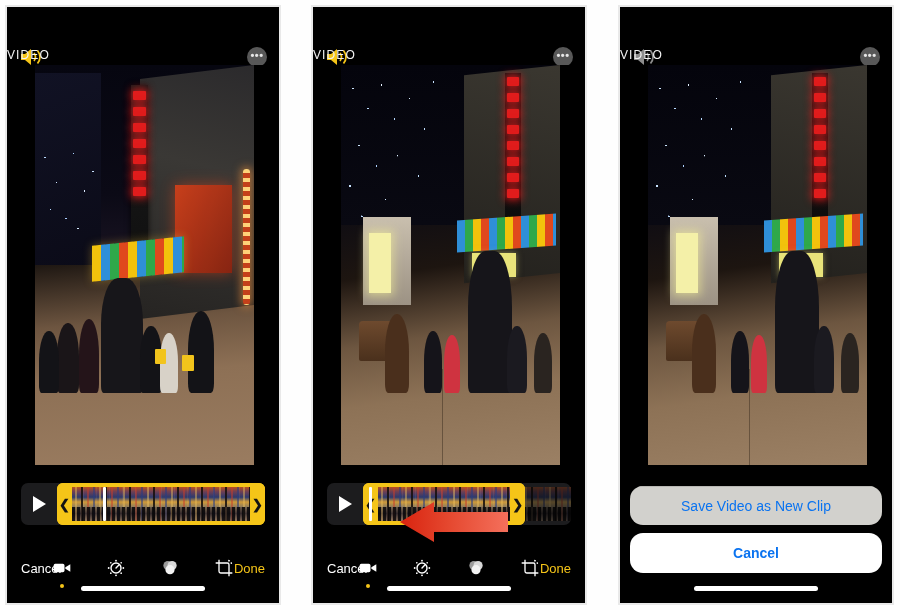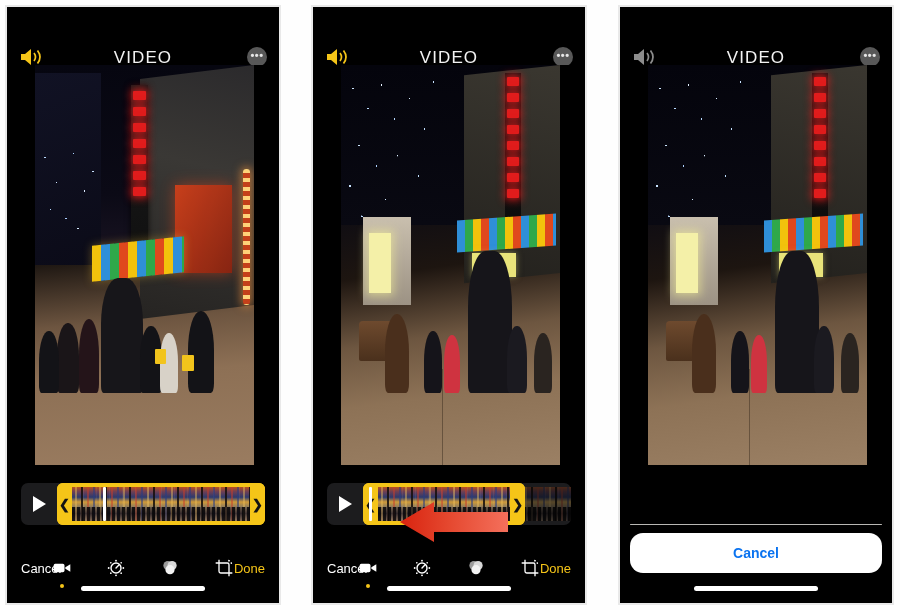--- a/index.html
+++ b/index.html
@@ -23,22 +23,22 @@
   #phone2{left:311px;}
   #phone3{left:618px;}
 
   
   .navbar{
     position:absolute;top:0;left:0;right:0;height:58px;
     background:#000;
   }
   .nav-title{
     position:absolute;left:0;right:0;top:41px;
-    text-align:center;color:#f2f2f2;
-    font-size:17px;letter-spacing:1.1px;font-weight:400;
+    text-align:left;color:#f2f2f2;
+    font-size:12px;letter-spacing:1.1px;font-weight:400;
   }
   .speaker{
     position:absolute;left:12px;top:40px;width:26px;height:20px;
   }
   .more-btn{
     position:absolute;right:12px;top:40px;
     width:20px;height:20px;border-radius:50%;
     background:#585858;
     display:flex;align-items:center;justify-content:center;
   }
@@ -496,20 +496,21 @@
             <div class="person" style="left:76%;width:20px;height:56%;background:#1b1a20;"></div>
             <div class="person" style="left:88%;width:18px;height:50%;background:#2a2420;"></div>
           </div>
         </div>
       </div>
     </div>
 
     <div class="sheet">
       <div class="sheet-group">
         <div class="sheet-sep"></div>
+        <div class="sheet-item">Save Video as New Clip</div>
       </div>
       <div class="sheet-cancel">Cancel</div>
     </div>
 
     <div class="home-ind"></div>
   </div>
 
   <svg class="arrow-ann" style="left:398px;top:500px;" width="110" height="52">
     <defs>
       <linearGradient id="redgrad" x1="1" y1="0" x2="0" y2="0">

